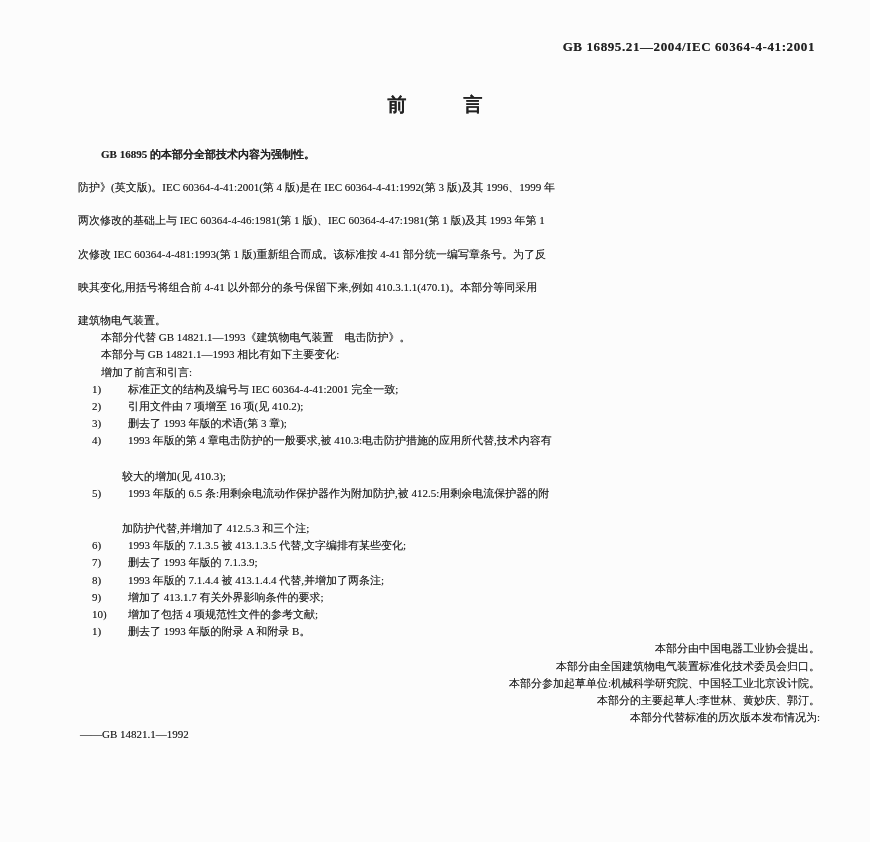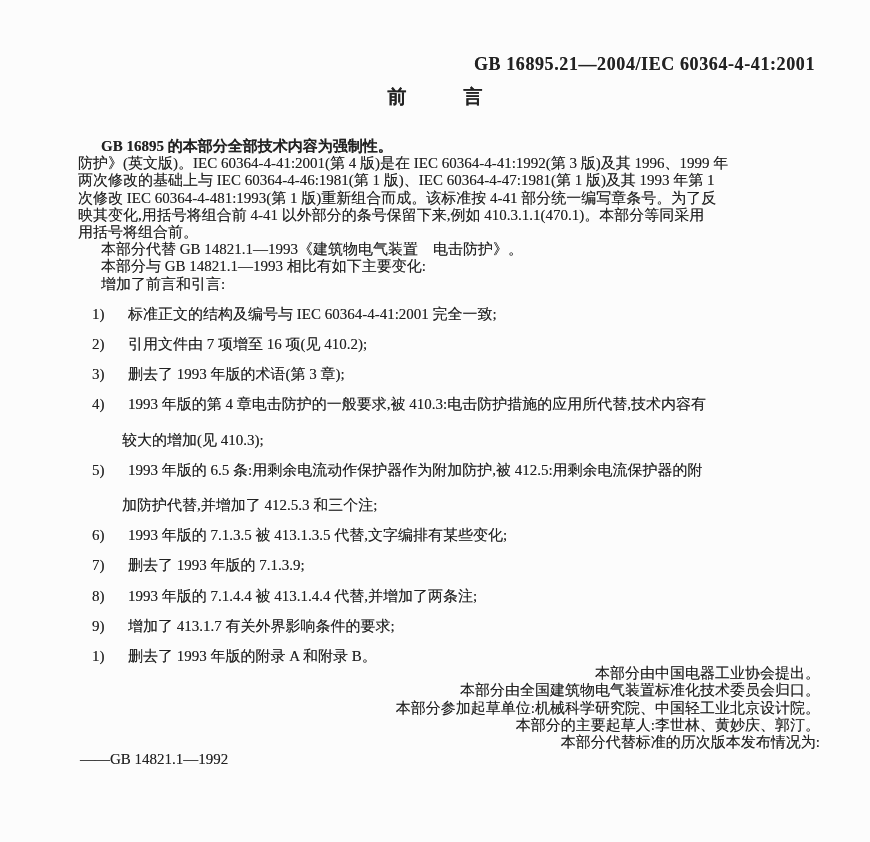--- a/index.html
+++ b/index.html
@@ -15,55 +15,55 @@
     color: #222222;
     overflow: hidden;
   }
   .scan-page {
     position: absolute;
     inset: 0;
     background: #fcfcfc;
   }
   .doc-header {
     position: absolute;
-    top: 54px;
+    top: 39px;
     right: 55px;
-    font-size: 18px;
+    font-size: 13px;
     font-weight: 700;
     letter-spacing: 0.6px;
     white-space: pre;
     text-shadow: 0 0 0.5px rgba(20,20,20,0.55);
   }
   .doc-title {
     position: absolute;
-    top: 84px;
+    top: 92px;
     left: 0;
     width: 100%;
     text-align: center;
     font-size: 19px;
     font-weight: 700;
     white-space: pre;
     text-shadow: 0 0 0.6px rgba(20,20,20,0.6);
   }
   .doc-body {
     position: absolute;
     left: 78px;
-    top: 138px;
+    top: 146px;
     width: 742px;
-    font-size: 15px;
+    font-size: 11px;
     line-height: 17.2px;
     text-shadow: 0 0 0.5px rgba(25,25,25,0.5);
   }
   .line {
     white-space: pre;
   }
   .line.p  { padding-left: 23px; }  
   .line.p2 { padding-left: 8px; text-align: right;  }  
-  .line.f  { padding-left: 0;    }  
-  .line.n  { padding-left: 14px; margin-top: 13px; }  
+  .line.f  { padding-left: 0; margin-top: 16px;    }  
+  .line.n  { padding-left: 14px; }  
   .line.w  { padding-left: 44px; margin-top: 18px; }  
   .line.d  { padding-left: 2px;  }  
   .line.bold { font-weight: 700; }
   .num-label {
     display: inline-block;
     width: 36px;
   }
 </style>
 </head>
 <body>
@@ -72,35 +72,36 @@
   <div class="doc-header">GB 16895.21—2004/IEC 60364-4-41:2001</div>
 
   <div class="doc-title">前　　　言</div>
 
   <div class="doc-body">
       <div class="line p bold"><span>GB 16895 的本部分全部技术内容为强制性。</span></div>
       <div class="line f"><span>防护》(英文版)。IEC 60364-4-41:2001(第 4 版)是在 IEC 60364-4-41:1992(第 3 版)及其 1996、1999 年</span></div>
       <div class="line f"><span>两次修改的基础上与 IEC 60364-4-46:1981(第 1 版)、IEC 60364-4-47:1981(第 1 版)及其 1993 年第 1</span></div>
       <div class="line f"><span>次修改 IEC 60364-4-481:1993(第 1 版)重新组合而成。该标准按 4-41 部分统一编写章条号。为了反</span></div>
       <div class="line f"><span>映其变化,用括号将组合前 4-41 以外部分的条号保留下来,例如 410.3.1.1(470.1)。本部分等同采用</span></div>
-      <div class="line f"><span>用括号将组合前。</span></div>
+      <div class="line f"><span>建筑物电气装置。</span></div>
       <div class="line p"><span>本部分代替 GB 14821.1—1993《建筑物电气装置　电击防护》。</span></div>
       <div class="line p"><span>本部分与 GB 14821.1—1993 相比有如下主要变化:</span></div>
       <div class="line p"><span>增加了前言和引言:</span></div>
       <div class="line n"><span class="num-label">1)</span><span>标准正文的结构及编号与 IEC 60364-4-41:2001 完全一致;</span></div>
       <div class="line n"><span class="num-label">2)</span><span>引用文件由 7 项增至 16 项(见 410.2);</span></div>
       <div class="line n"><span class="num-label">3)</span><span>删去了 1993 年版的术语(第 3 章);</span></div>
       <div class="line n"><span class="num-label">4)</span><span>1993 年版的第 4 章电击防护的一般要求,被 410.3:电击防护措施的应用所代替,技术内容有</span></div>
       <div class="line w"><span>较大的增加(见 410.3);</span></div>
       <div class="line n"><span class="num-label">5)</span><span>1993 年版的 6.5 条:用剩余电流动作保护器作为附加防护,被 412.5:用剩余电流保护器的附</span></div>
       <div class="line w"><span>加防护代替,并增加了 412.5.3 和三个注;</span></div>
       <div class="line n"><span class="num-label">6)</span><span>1993 年版的 7.1.3.5 被 413.1.3.5 代替,文字编排有某些变化;</span></div>
       <div class="line n"><span class="num-label">7)</span><span>删去了 1993 年版的 7.1.3.9;</span></div>
       <div class="line n"><span class="num-label">8)</span><span>1993 年版的 7.1.4.4 被 413.1.4.4 代替,并增加了两条注;</span></div>
       <div class="line n"><span class="num-label">9)</span><span>增加了 413.1.7 有关外界影响条件的要求;</span></div>
+      <div class="line n"><span class="num-label">10)</span><span>增加了包括 4 项规范性文件的参考文献;</span></div>
       <div class="line n"><span class="num-label">1)</span><span>删去了 1993 年版的附录 A 和附录 B。</span></div>
       <div class="line p2"><span>本部分由中国电器工业协会提出。</span></div>
       <div class="line p2"><span>本部分由全国建筑物电气装置标准化技术委员会归口。</span></div>
       <div class="line p2"><span>本部分参加起草单位:机械科学研究院、中国轻工业北京设计院。</span></div>
       <div class="line p2"><span>本部分的主要起草人:李世林、黄妙庆、郭汀。</span></div>
       <div class="line p2"><span>本部分代替标准的历次版本发布情况为:</span></div>
       <div class="line d"><span>——GB 14821.1—1992</span></div>
     </div>
 </div>
 

